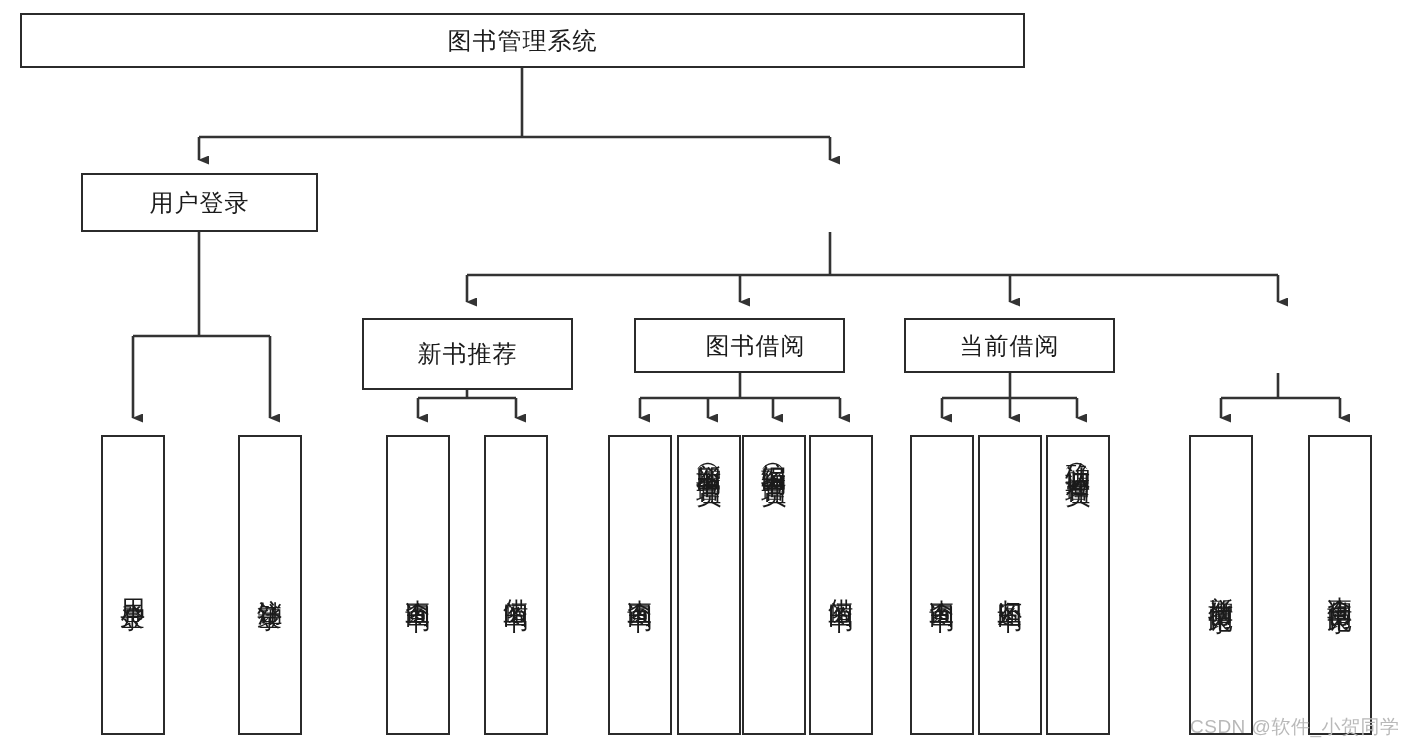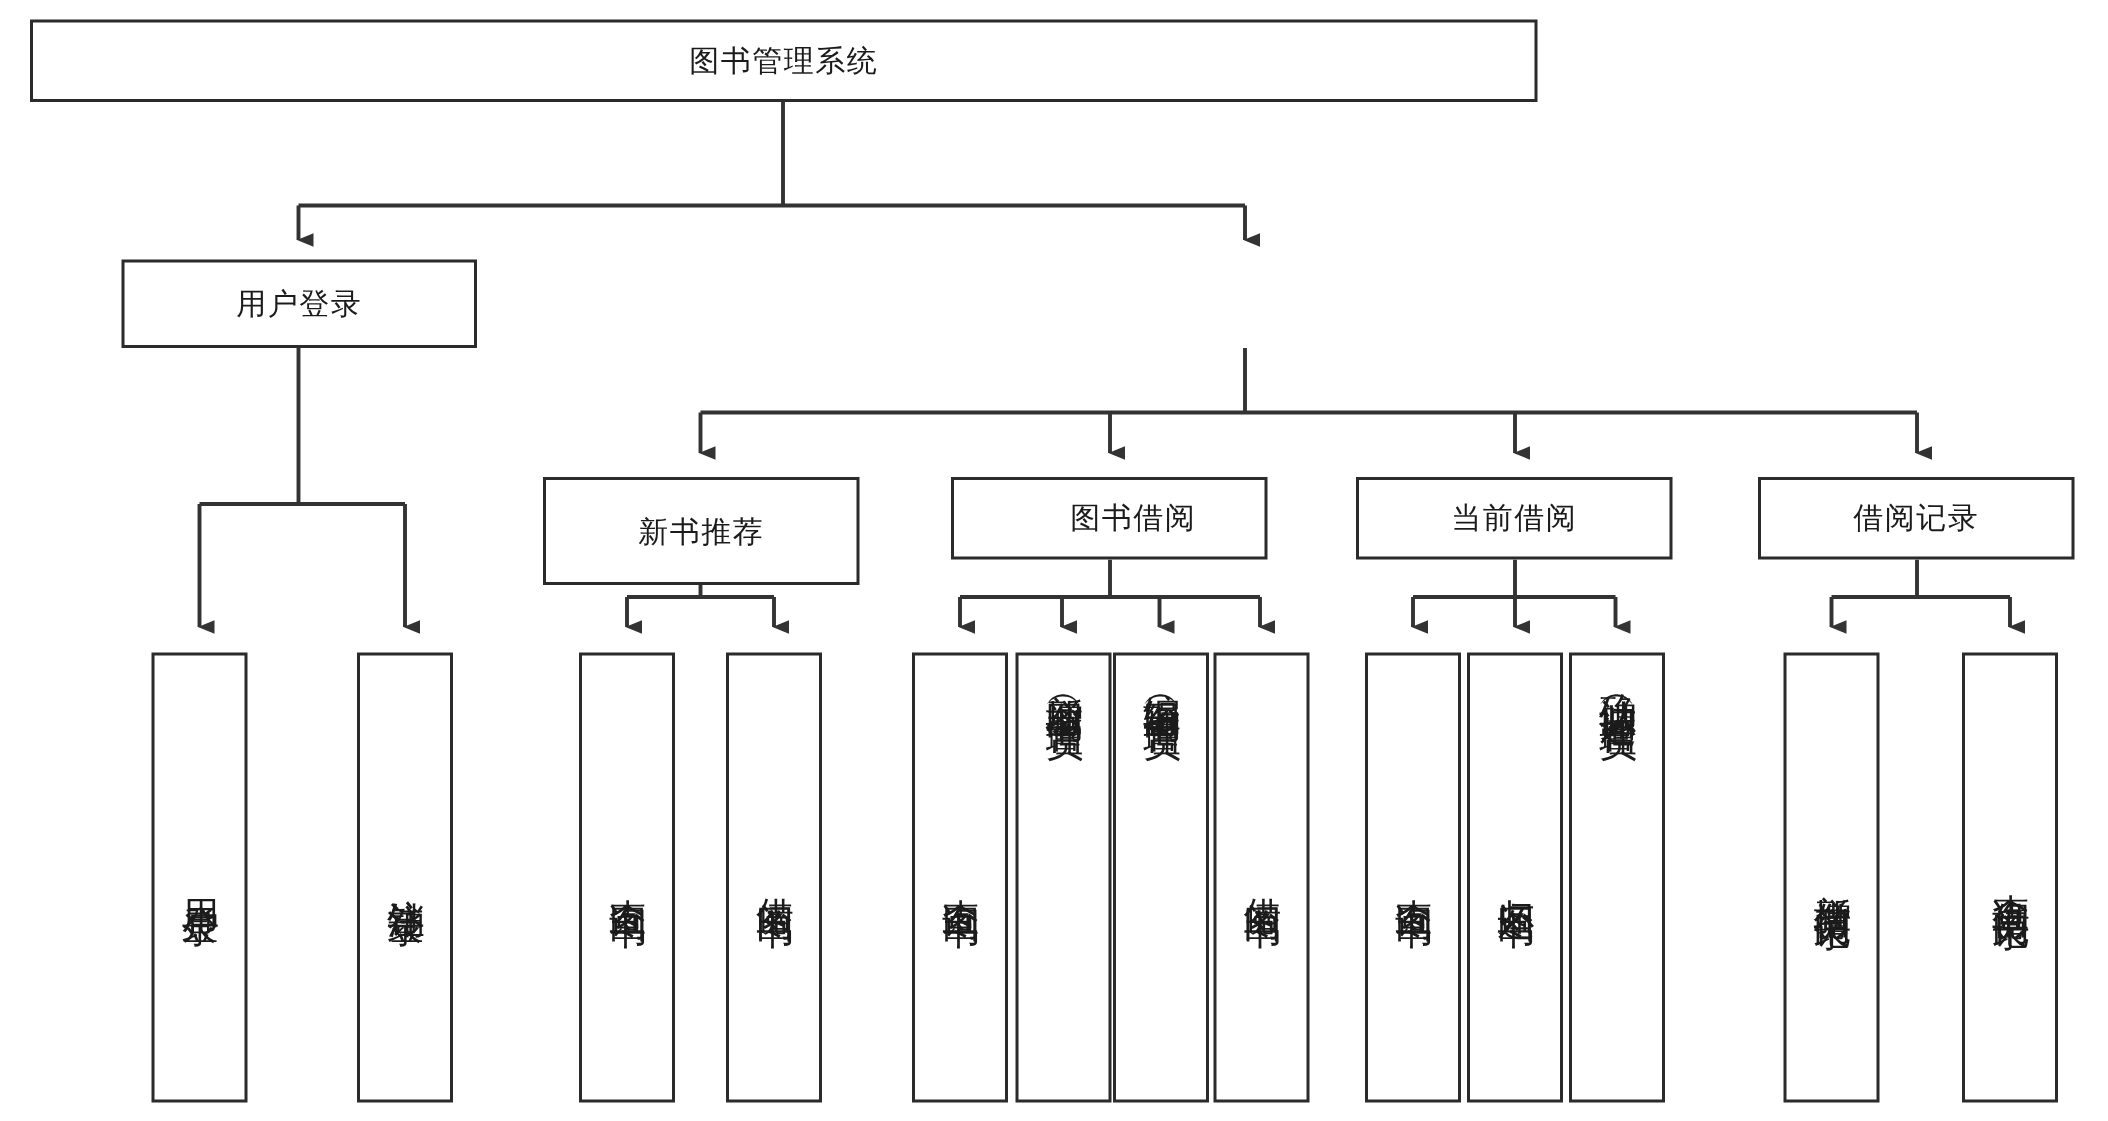--- a/index.html
+++ b/index.html
@@ -29,21 +29,21 @@
     position: absolute;
     box-sizing: border-box;
     background: #ffffff;
     border: 2px solid #2b2b2b;
     display: flex;
     align-items: center;
     justify-content: center;
     color: #1b1b1b;
   }
   .node.horiz {
-    font-size: 20px;
+    font-size: 24px;
     letter-spacing: 1px;
     align-items: center;
   }
   .node.vert {
     writing-mode: vertical-rl;
     text-orientation: upright;
     font-size: 25px;
     letter-spacing: 3px;
     padding-top: 6px;
     padding-bottom: 6px;
@@ -135,23 +135,20 @@
   </div>
 
   <div class="node horiz" style="left:634px; top:318px; width:211px; height:55px;padding-left:32px;">
     <span class="node-label">图书借阅</span>
   </div>
 
   <div class="node horiz" style="left:904px; top:318px; width:211px; height:55px;font-family:Liberation Mono, monospace;">
     <span class="node-label">当前借阅</span>
   </div>
 
-  <div class="node horiz" style="left:1172px; top:318px; width:211px; height:55px;">
-    <span class="node-label">借阅记录</span>
-  </div>
 
   <div class="node vert" style="left:101px; top:435px; width:64px; height:300px;">
     <span class="node-label">用户登录</span>
   </div>
 
   <div class="node vert" style="left:238px; top:435px; width:64px; height:300px;">
     <span class="node-label">注销登录</span>
   </div>
 
   <div class="node vert" style="left:386px; top:435px; width:64px; height:300px;">
@@ -191,14 +188,15 @@
   </div>
 
   <div class="node vert" style="left:1189px; top:435px; width:64px; height:300px;">
     <span class="node-label">新增借阅记录</span>
   </div>
 
   <div class="node vert" style="left:1308px; top:435px; width:64px; height:300px;">
     <span class="node-label">查询借阅记录</span>
   </div>
 
+  <div class="watermark" style="left:1190px; top:714px;">CSDN @软件_小贺同学</div>
 
 </div>
 
 </body></html>

